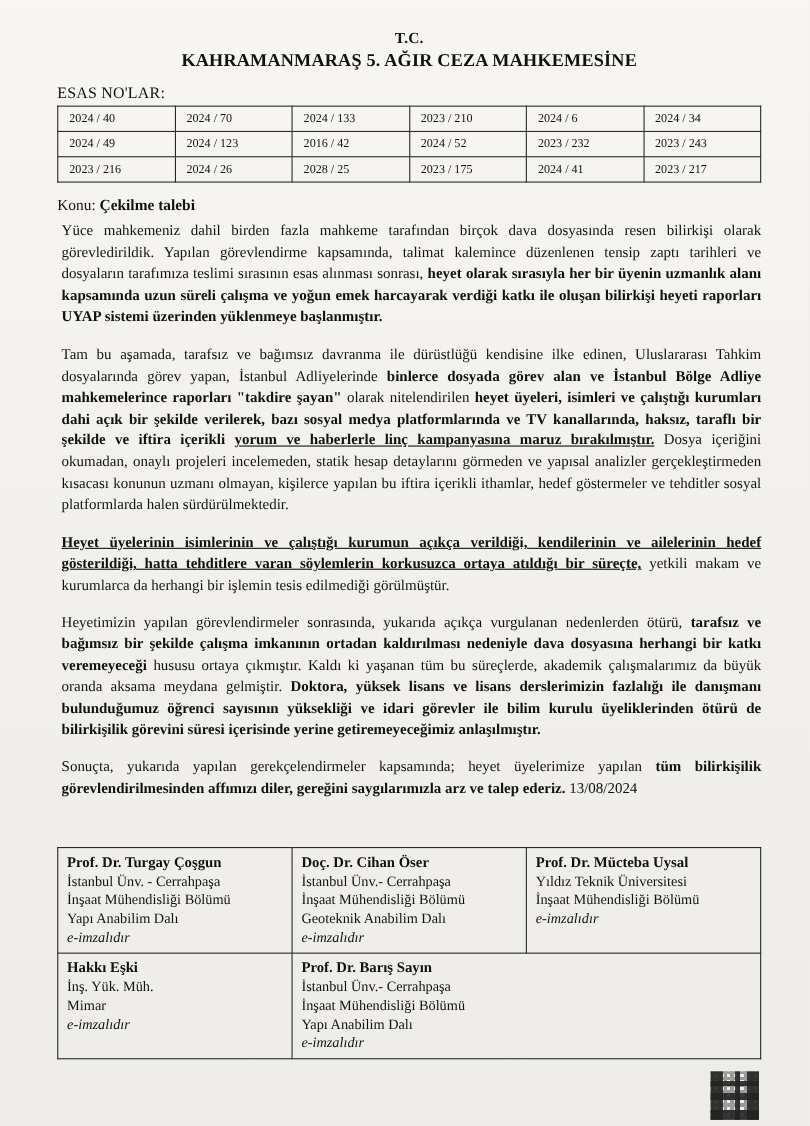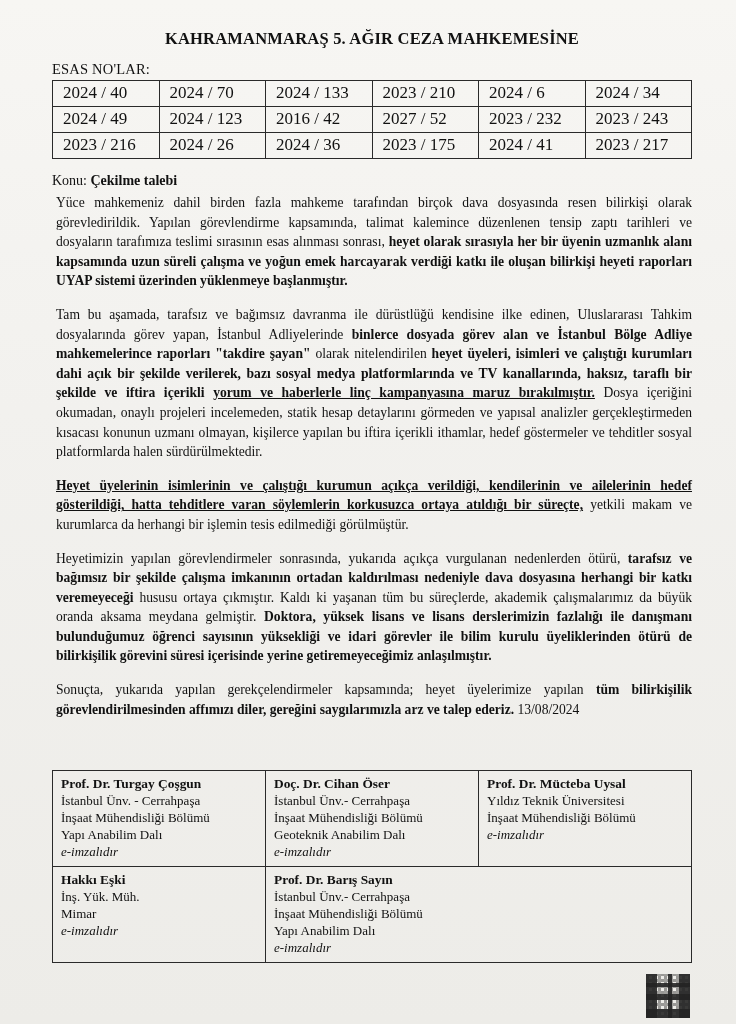--- a/index.html
+++ b/index.html
@@ -39,21 +39,21 @@
   .esas-label {
     font-size: 14.5px;
     font-weight: normal;
     margin-top: 12px;
     margin-bottom: 2px;
     letter-spacing: .2px;
   }
   table.esas {
     border-collapse: collapse;
     width: 100%;
-    font-size: 17px;
+    font-size: 11px;
   }
   table.esas td {
     border: 1px solid #2a2a2a;
     padding: 2px 6px 3px 10px;
     height: 17px;
     white-space: nowrap;
   }
   .konu {
     margin-top: 14px;
     font-size: 14px;
@@ -126,47 +126,48 @@
     mix-blend-mode: multiply;
     opacity: .45;
   }
 </style>
 </head>
 <body>
 
 <div class="page">
 
   <div class="header">
+    <div class="tc">T.C.</div>
     <div class="court">KAHRAMANMARAŞ 5. AĞIR CEZA MAHKEMESİNE</div>
   </div>
 
   <div class="esas-label">ESAS NO'LAR:</div>
 
   <table class="esas">
     <tbody>
       <tr>
         <td>2024 / 40</td>
         <td>2024 / 70</td>
         <td>2024 / 133</td>
         <td>2023 / 210</td>
         <td>2024 / 6</td>
         <td>2024 / 34</td>
       </tr>
       <tr>
         <td>2024 / 49</td>
         <td>2024 / 123</td>
         <td>2016 / 42</td>
-        <td>2027 / 52</td>
+        <td>2024 / 52</td>
         <td>2023 / 232</td>
         <td>2023 / 243</td>
       </tr>
       <tr>
         <td>2023 / 216</td>
         <td>2024 / 26</td>
-        <td>2024 / 36</td>
+        <td>2028 / 25</td>
         <td>2023 / 175</td>
         <td>2024 / 41</td>
         <td>2023 / 217</td>
       </tr>
     </tbody>
   </table>
 
   <div class="konu">
     <span class="k-label">Konu:</span>
     <span class="k-value">Çekilme talebi</span>

